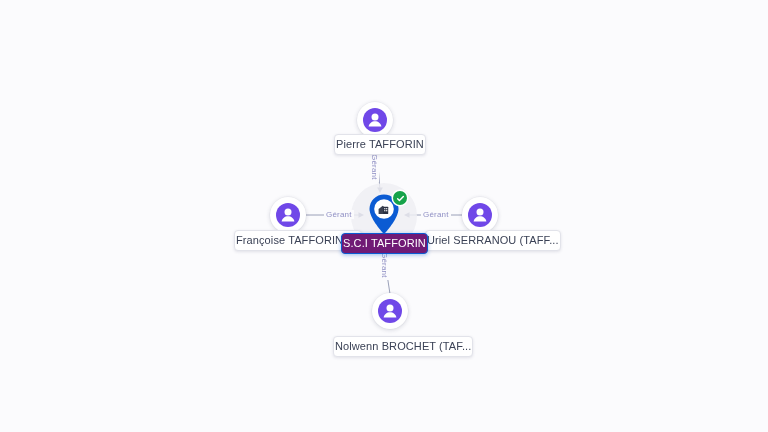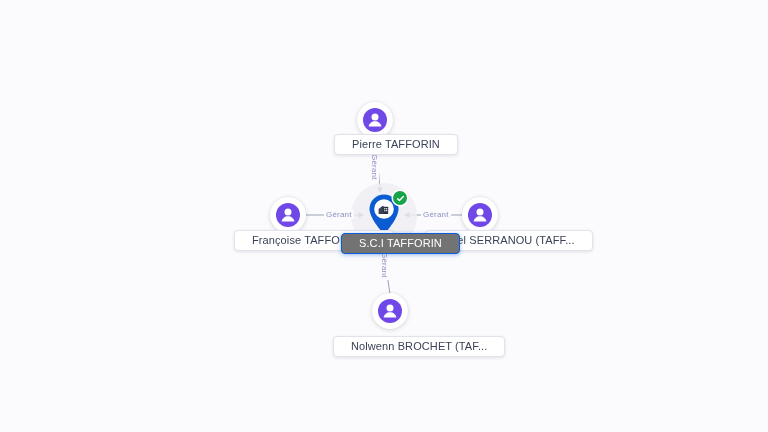--- a/index.html
+++ b/index.html
@@ -90,31 +90,31 @@
     box-shadow: 0 0 0 1.5px #ffffff;
   }
 
   
   .node-label {
     position: absolute;
     z-index: 8;
     background: #ffffff;
     border: 0.5px solid #e2e3ea;
     border-radius: 4px;
-    padding: 3px 17px 4px;
+    padding: 3px 1px 4px;
     font-size: 11px;
     line-height: 12px;
     color: #3b4256;
     white-space: nowrap;
     box-shadow: 0 1px 3px rgba(40,45,80,.12);
     letter-spacing: .1px;
   }
 
   .node-label.selected {
-    background: #737373;
+    background: #701a75;
     border-color: #0b5bd3;
     color: #ffffff;
     font-weight: 500;
     z-index: 12;
     box-shadow: 0 1px 4px rgba(11,91,211,.40);
   }
 
   
   .edge-label {
     position: absolute;

